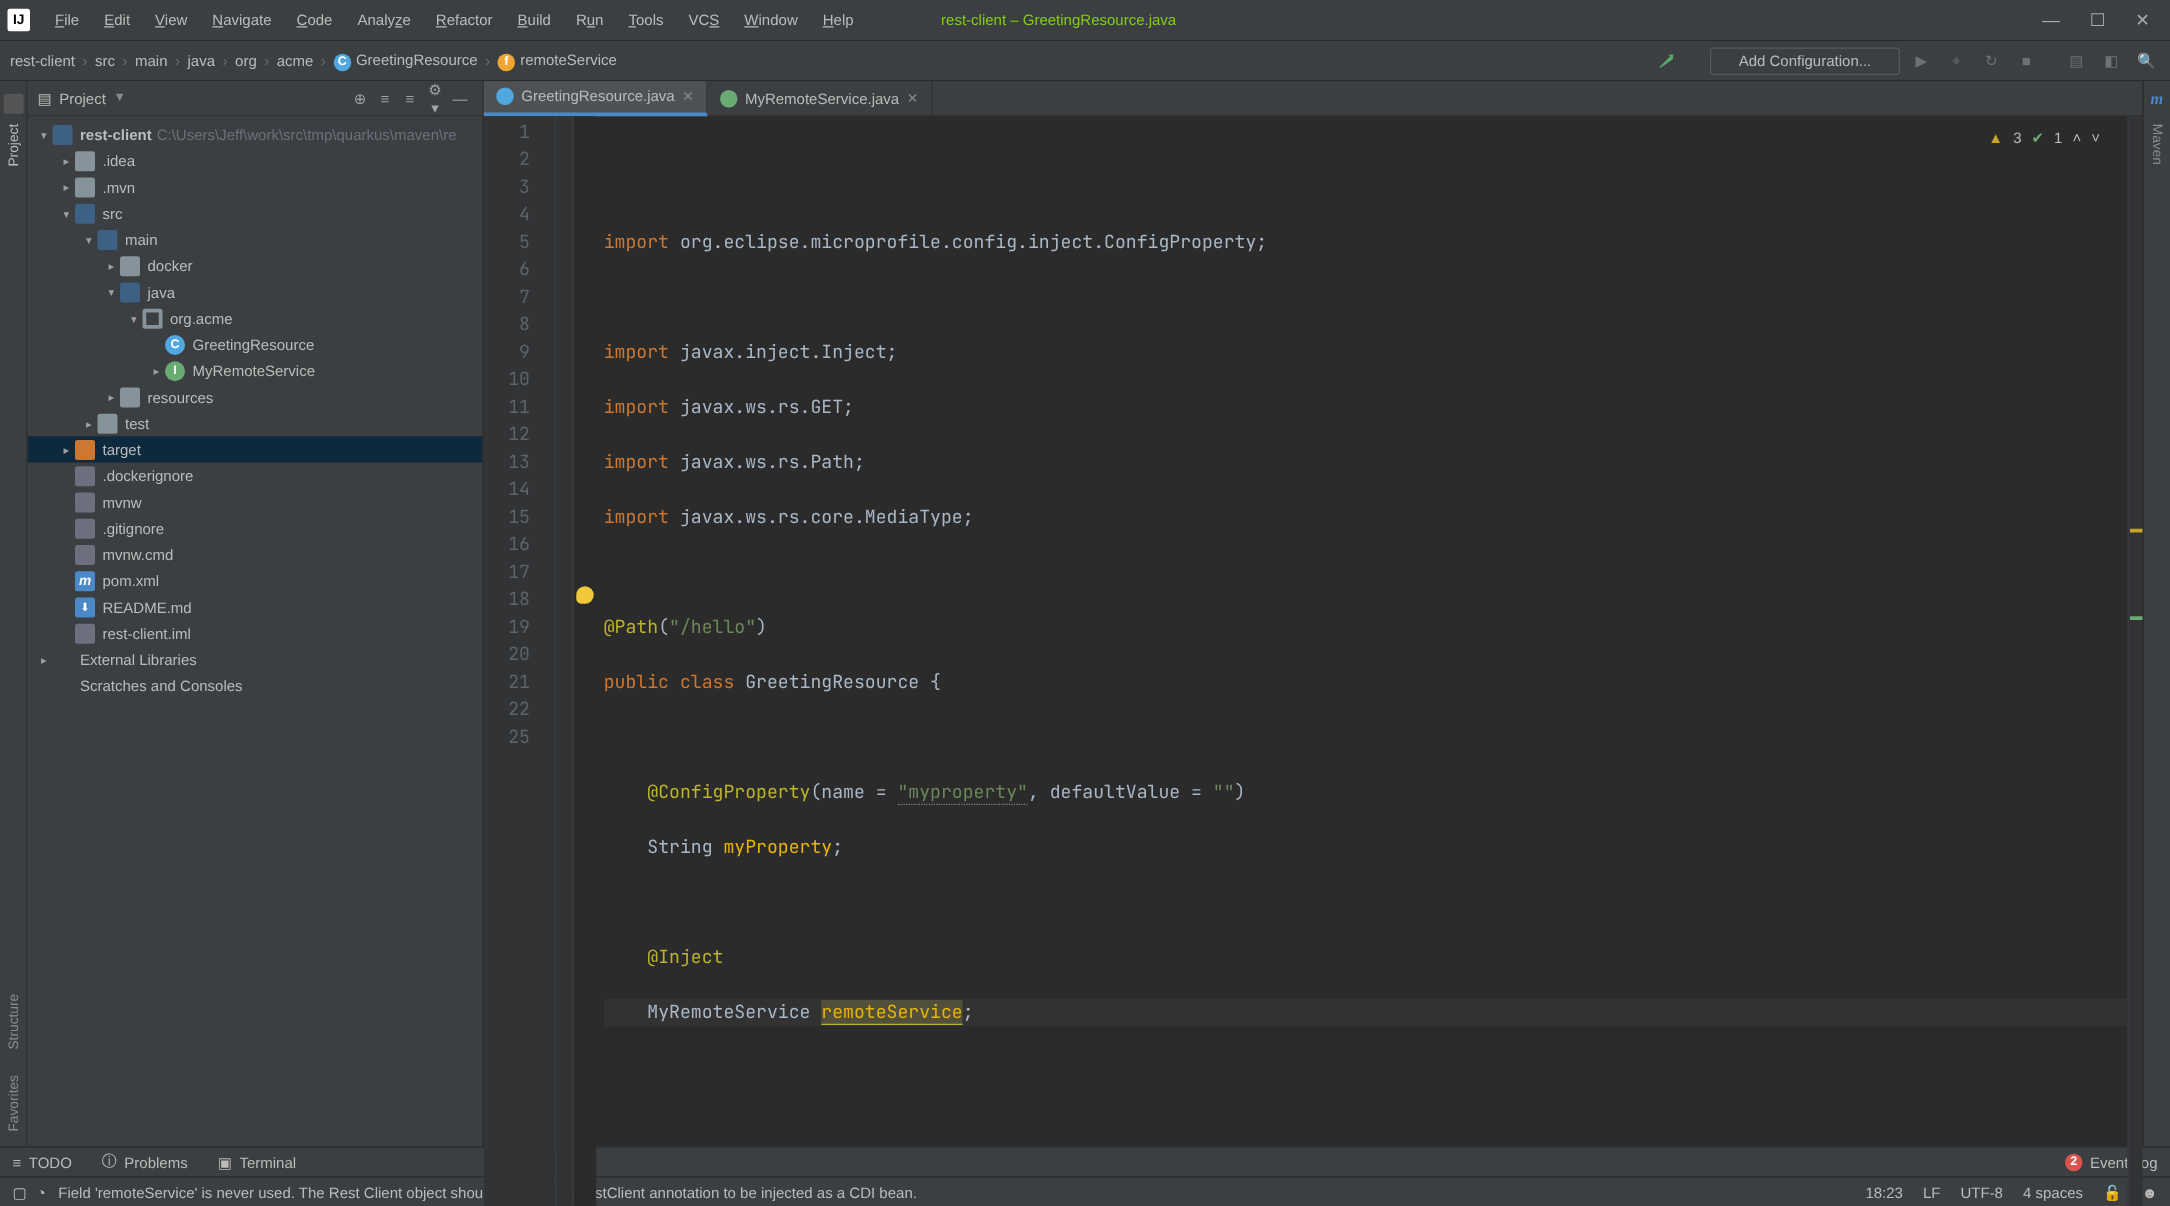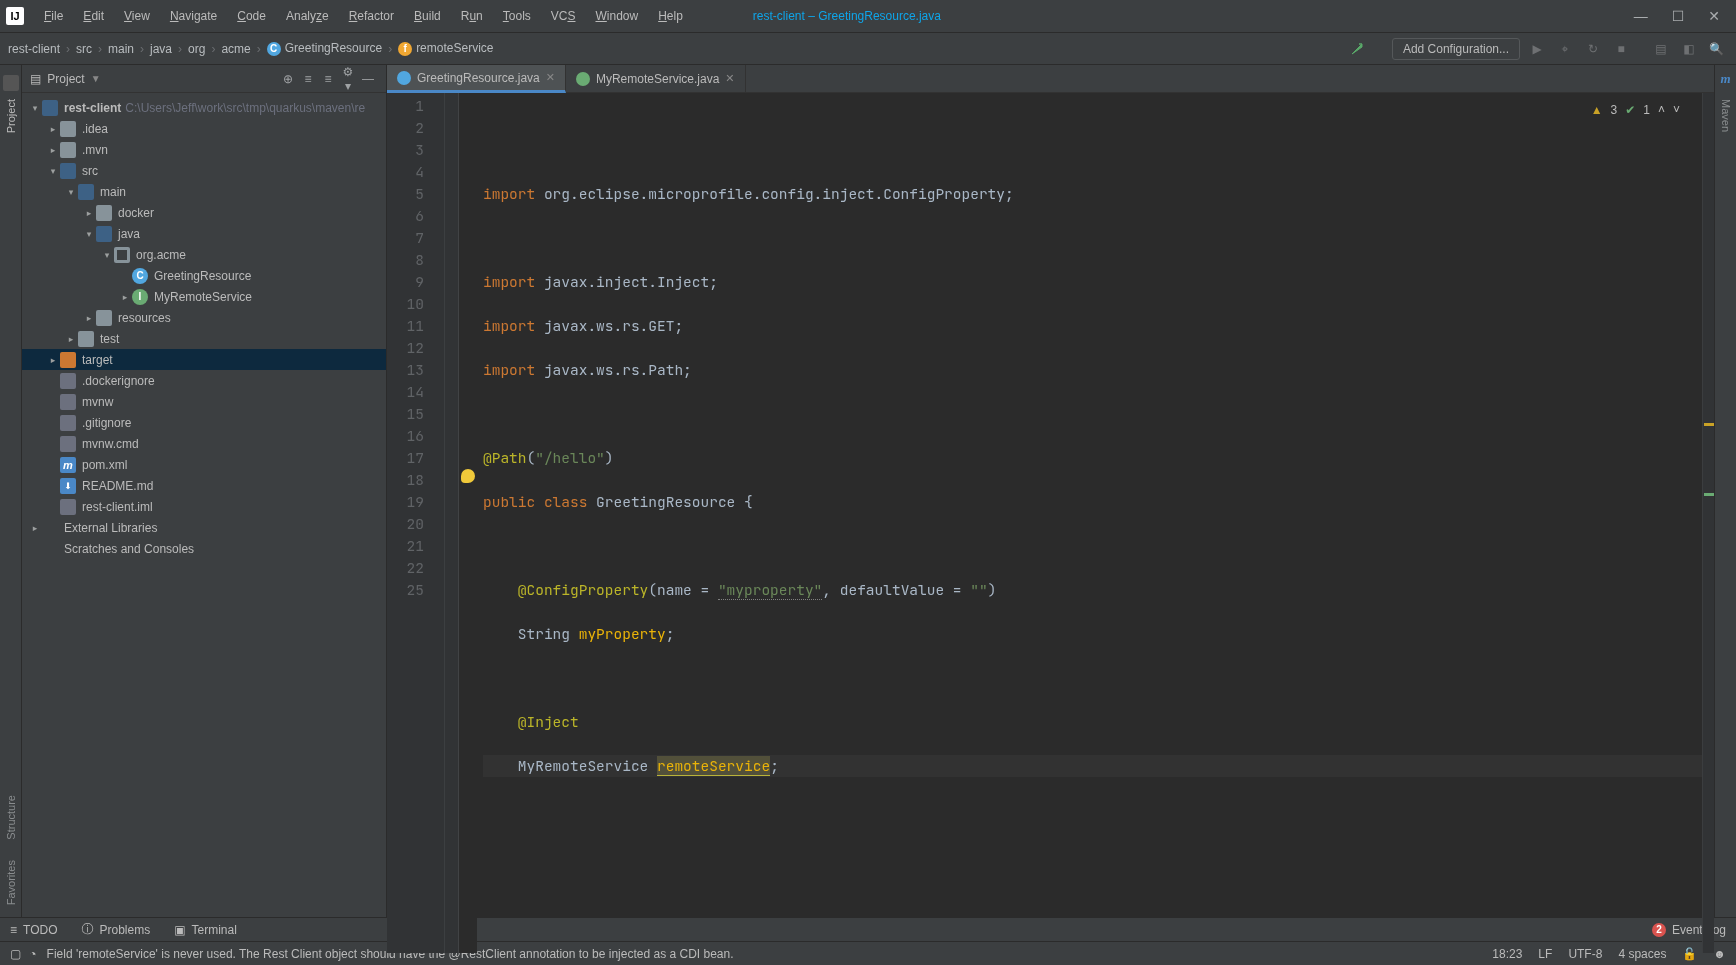--- a/index.html
+++ b/index.html
@@ -35,21 +35,21 @@
 }
 .menu-item {
   padding: 4px 10px;
   cursor: default;
 }
 .menu-item .ul { text-decoration: underline; }
 .menubar .title {
   flex: 1;
   text-align: left;
   padding-left: 60px;
-  color: #0ea5e9;
+  color: #84cc16;
 }
 .win-controls { display: flex; gap: 24px; padding-right: 10px; }
 .win-controls span { color: #a9acae; font-size: 14px; }
 
 
 .navbar {
   height: 32px;
   background: #3c3f41;
   border-bottom: 1px solid #2b2b2b;
   display: flex;
@@ -66,21 +66,21 @@
 }
 .crumb .badge.f { background:#f0a732; }
 .navbar .spacer { flex:1; }
 .navbar .tool-icn {
   width:22px; height:22px; display:flex; align-items:center; justify-content:center;
   color:#6e7072; margin-left:6px;
 }
 .navbar .tool-icn.green { color:#59a869; }
 .add-config {
   border:1px solid #55585a; border-radius:3px;
-  padding: 3px 10px; color:#bbb; margin-left:24px;
+  padding: 3px 22px; color:#bbb; margin-left:24px;
 }
 
 
 .main {
   flex: 1;
   display: flex;
   min-height: 0;
 }
 
 
@@ -151,21 +151,21 @@
 .editor-pane {
   flex:1;
   background: #2b2b2b;
   display:flex; flex-direction:column;
   min-width:0;
 }
 .tabs {
   height: 28px;
   background:#3c3f41;
   border-bottom:1px solid #323232;
-  display:flex; align-items:flex-start;
+  display:flex; align-items:center;
 }
 .tab {
   height:27px;
   padding: 0 10px;
   display:flex; align-items:center; gap:6px;
   border-right:1px solid #323232;
   color:#bbb;
 }
 .tab.active { background:#4e5254; border-bottom:3px solid #4a88c7; height:28px; }
 .tab .ticn { width:14px;height:14px;border-radius:50%;display:inline-block; }
@@ -511,20 +511,21 @@
           <span class="ok-i">✔</span><span>1</span>
           <span>˄</span>
           <span>˅</span>
         </div>
 <div class="line"></div>
 <div class="line"><span class="kw">import</span> <span>org.eclipse.microprofile.config.inject.ConfigProperty</span>;</div>
 <div class="line"></div>
 <div class="line"><span class="kw">import</span> <span>javax.inject.Inject</span>;</div>
 <div class="line"><span class="kw">import</span> <span>javax.ws.rs.GET</span>;</div>
 <div class="line"><span class="kw">import</span> <span>javax.ws.rs.Path</span>;</div>
+<div class="line"><span class="kw">import</span> <span>javax.ws.rs.core.MediaType</span>;</div>
 <div class="line"></div>
 <div class="line"><span class="at">@Path</span>(<span class="str">"/hello"</span>)</div>
 <div class="line"><span class="kw">public</span> <span class="kw">class</span> <span>GreetingResource</span> {</div>
 <div class="line"></div>
 <div class="line">    <span class="at">@ConfigProperty</span>(<span>name = </span><span class="str und">"myproperty"</span><span>, defaultValue = </span><span class="str">""</span>)</div>
 <div class="line">    <span>String</span> <span class="fld">myProperty</span>;</div>
 <div class="line"></div>
 <div class="line">    <span class="at">@Inject</span></div>
 <div class="line currentline">    <span>MyRemoteService</span> <span class="fld und warn">remoteService</span>;</div>
 <div class="line"></div>

